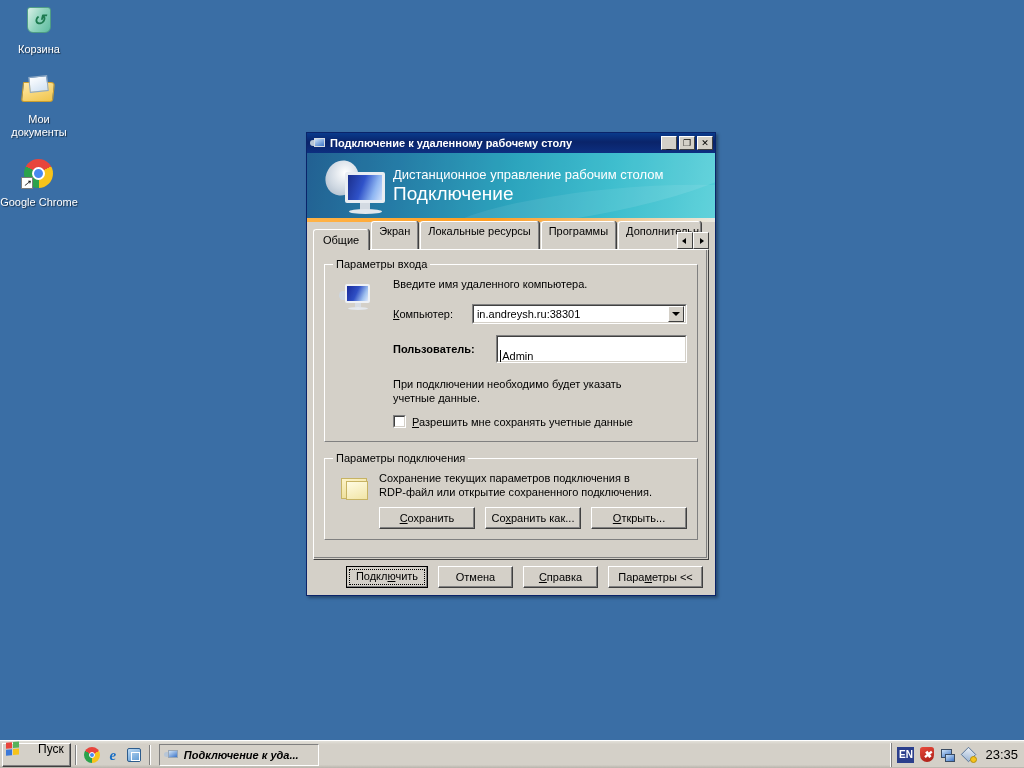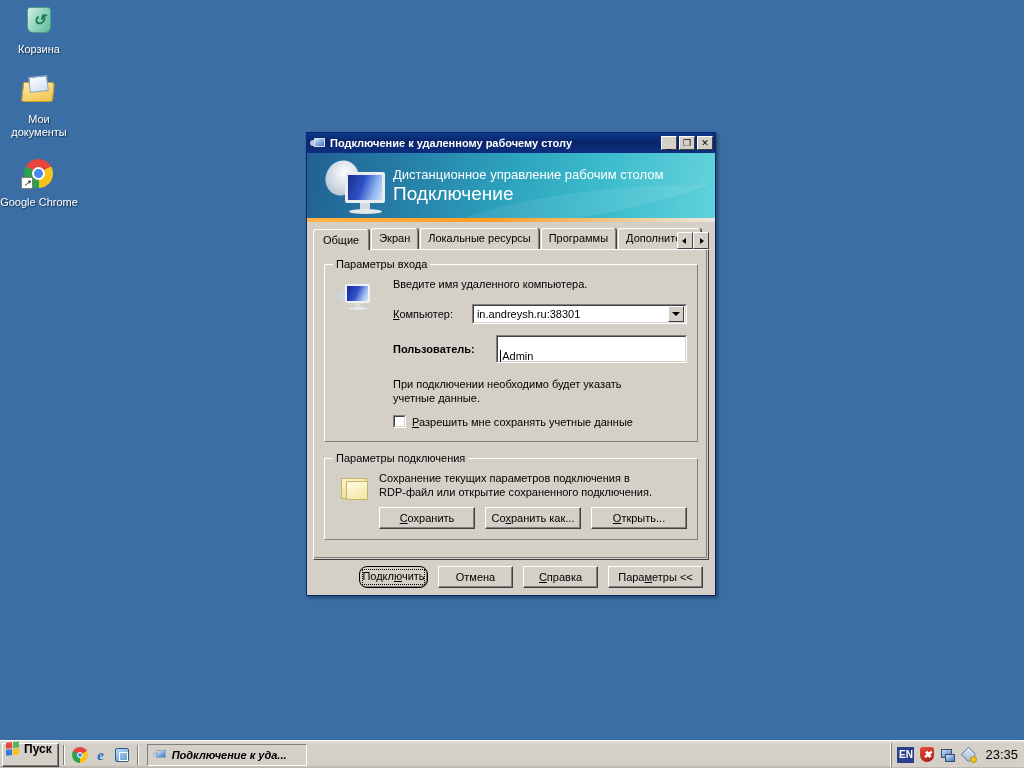--- a/index.html
+++ b/index.html
@@ -241,21 +241,21 @@
   }
 
   
   .tabstrip {
     position: relative;
     height: 21px;
     margin: 1px 0 0 2px;
     display: flex; align-items: flex-end;
   }
   .tab {
-    height: 22px;
+    height: 29px;
     padding: 0 7px;
     margin-right: 2px;
     font-size: 11px; line-height: 19px;
     background: #d4d0c8;
     border-top: 1px solid #ffffff;
     border-left: 1px solid #ffffff;
     border-right: 1px solid #808080;
     border-bottom: none;
     border-radius: 3px 3px 0 0;
     box-shadow: 1px 0 0 #404040;
@@ -443,40 +443,40 @@
     display: flex; gap: 10px; margin: 8px 0 0 44px;
   }
   .btn-row-files .btn { width: 96px; }
   .btn-row-bottom {
     position: absolute; left: 0; right: 0; bottom: 9px;
     display: flex; justify-content: flex-end; gap: 10px;
     padding-right: 12px;
   }
   .btn-row-bottom .btn { width: 75px; }
   .btn-row-bottom .btn.wide { width: 95px; }
-  .btn-row-bottom .btn.default { width: 69px; border-radius: 8px; }
+  .btn-row-bottom .btn.default { width: 82px; }
 
   
   #taskbar {
     position: absolute; left: 0; bottom: 0;
     width: 1024px; height: 28px;
     background: linear-gradient(180deg,#e3e1da 0%, #d4d0c8 12%, #d4d0c8 88%, #b8b4ac 100%);
     border-top: 1px solid #ffffff;
     display: flex; align-items: center;
   }
   #start-button {
     margin-left: 2px;
     height: 24px; min-width: 56px;
-    display: flex; align-items: center; gap: 3px;
+    display: flex; align-items: center; gap: 17px;
     padding: 0 6px 12px 3px;
     background: #d4d0c8;
     border-top: 1px solid #ffffff; border-left: 1px solid #ffffff;
     border-right: 1px solid #404040; border-bottom: 1px solid #404040;
     box-shadow: inset -1px -1px 0 #808080;
-    font-size: 12px; font-weight: bold; color: #000;
+    font-size: 12px; font-weight: normal; color: #000;
     cursor: default;
   }
   .flag {
     width: 15px; height: 14px; flex: none; position: relative;
     transform: skewY(-6deg);
   }
   .flag i { position: absolute; width: 6px; height: 6px; }
   .flag .f1 { left: 0; top: 0; background: #e8453c; }
   .flag .f2 { left: 7px; top: 0; background: #58b35b; }
   .flag .f3 { left: 0; top: 7px; background: #3b78d8; }

